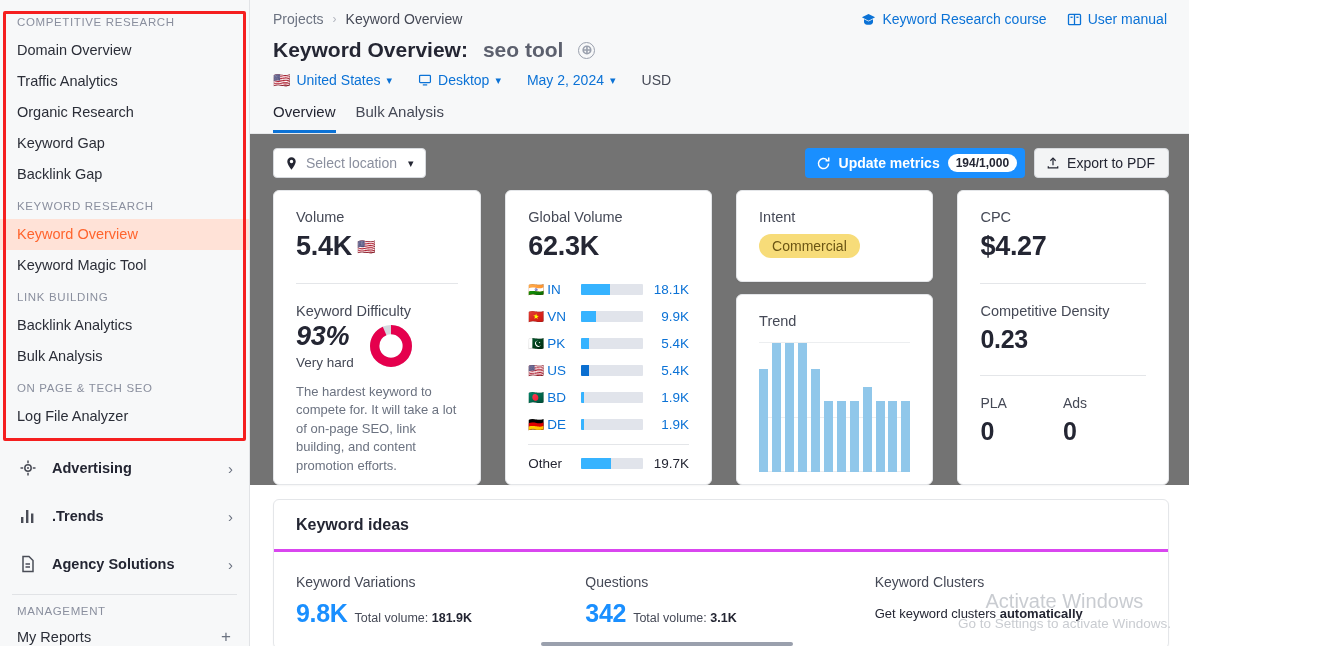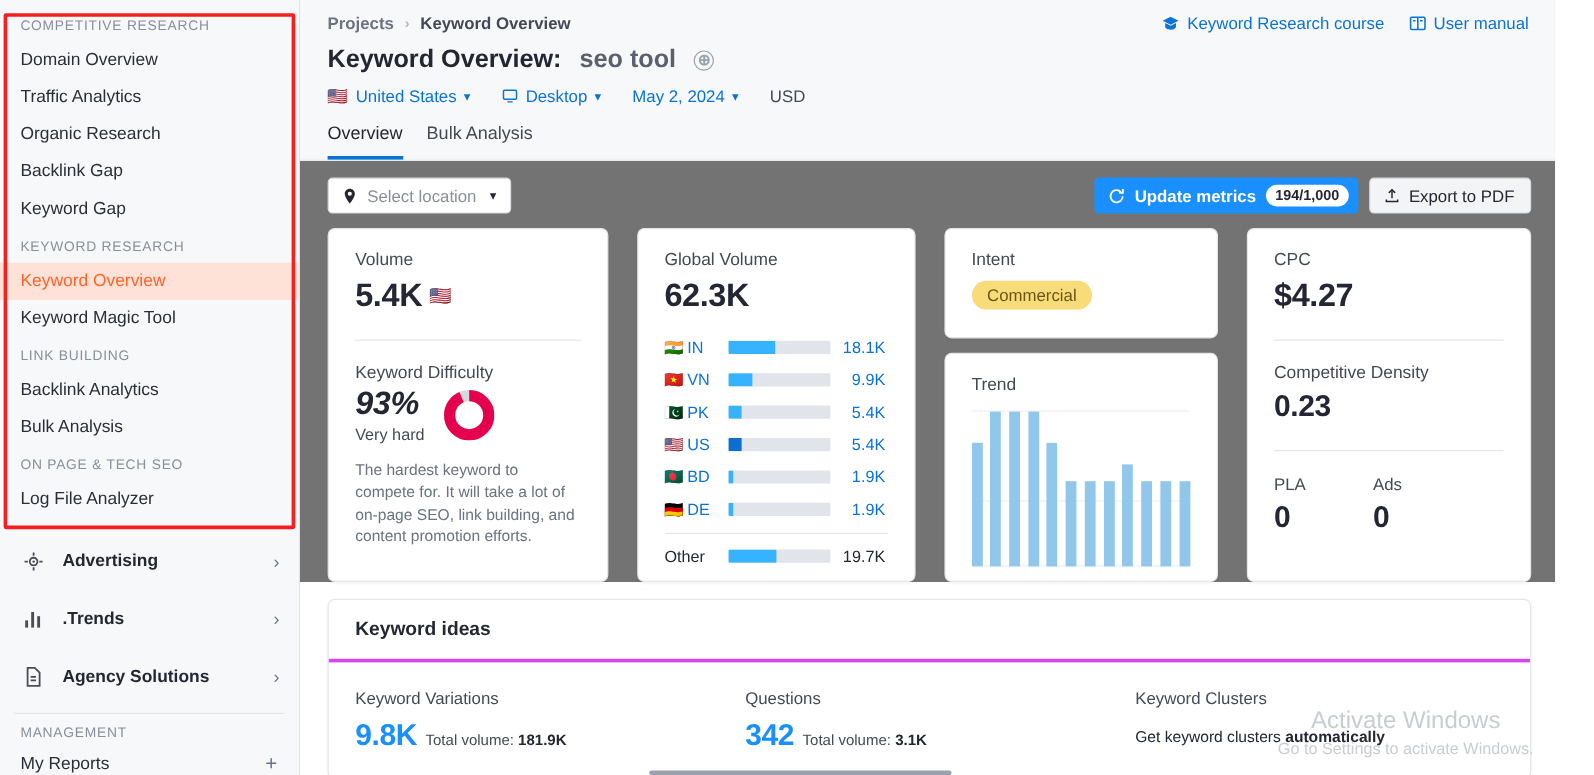--- a/index.html
+++ b/index.html
@@ -5,21 +5,21 @@
 <style>
   * { box-sizing: border-box; margin: 0; padding: 0; }
   html, body {
     width: 1328px; height: 646px;
     overflow: hidden;
     font-family: "Liberation Sans", sans-serif;
     background: #ffffff;
     color: #242633;
     -webkit-font-smoothing: antialiased;
   }
-  .app { display: flex; width: 1296px; height: 646px; position: relative; }
+  .app { display: flex; width: 1189px; height: 646px; position: relative; }
 
   
   .sidebar {
     width: 250px; height: 646px; flex: 0 0 250px;
     background: #f7f8f9;
     border-right: 1px solid #e1e3e6;
     position: relative;
     overflow: hidden;
   }
   .sidebar-scroll { padding-top: 6px; }
@@ -67,21 +67,21 @@
     position: relative;
   }
   .topbar-right {
     position: absolute; right: 22px; top: 11px;
     display: flex; align-items: center; gap: 20px;
   }
   .help-link {
     display: flex; align-items: center; gap: 6px;
     color: #0b72d6; font-size: 14px; cursor: pointer;
   }
-  .breadcrumb { display: flex; align-items: center; gap: 9px; font-size: 14px; font-weight: bold; }
+  .breadcrumb { display: flex; align-items: center; gap: 9px; font-size: 14px; }
   .bc-item { color: #6b7280; cursor: pointer; }
   .bc-item.cur { color: #454956; cursor: default; }
   .bc-sep { color: #b3b7c0; font-size: 12px; }
 
   .page-title {
     margin-top: 11px; display: flex; align-items: center; gap: 15px;
     font-size: 21px; font-weight: 700; color: #242633;
   }
   .page-title .kw { color: #5c606e; font-weight: 700; }
   .plus-circle {
@@ -229,22 +229,22 @@
 
   <aside class="sidebar">
     <div class="redbox"></div>
     <div class="sidebar-scroll">
 
       <div>
         <div class="nav-group-title">COMPETITIVE RESEARCH</div>
         <div class="nav-item">Domain Overview</div>
         <div class="nav-item">Traffic Analytics</div>
         <div class="nav-item">Organic Research</div>
+        <div class="nav-item">Keyword Gap</div>
         <div class="nav-item">Backlink Gap</div>
-        <div class="nav-item">Keyword Gap</div>
       </div>
 
       <div>
         <div class="nav-group-title">KEYWORD RESEARCH</div>
         <div class="nav-item active">Keyword Overview</div>
         <div class="nav-item">Keyword Magic Tool</div>
       </div>
 
       <div>
         <div class="nav-group-title">LINK BUILDING</div>

